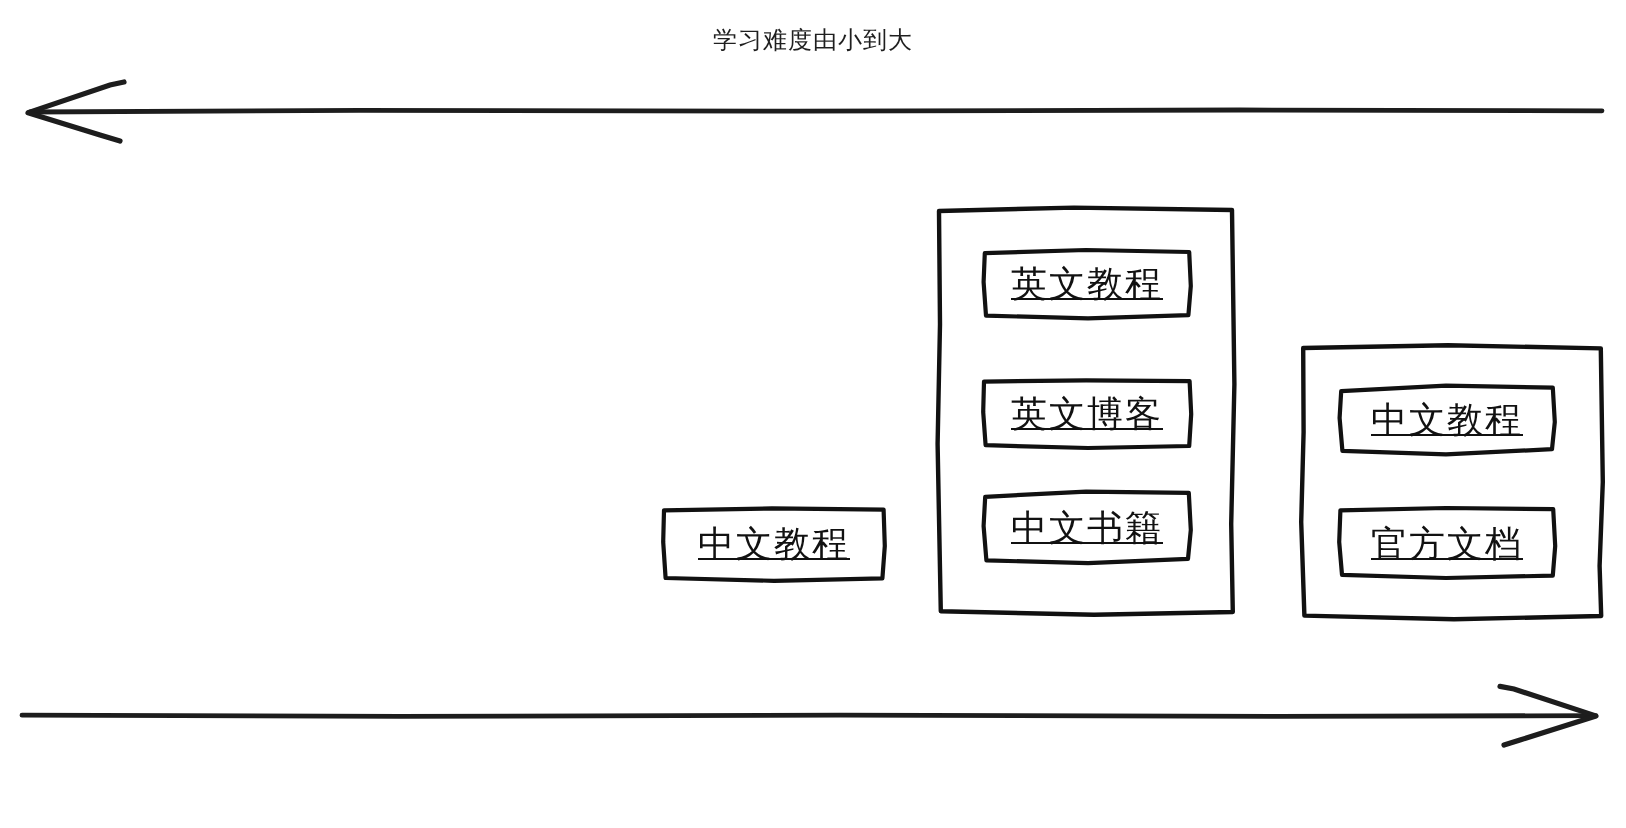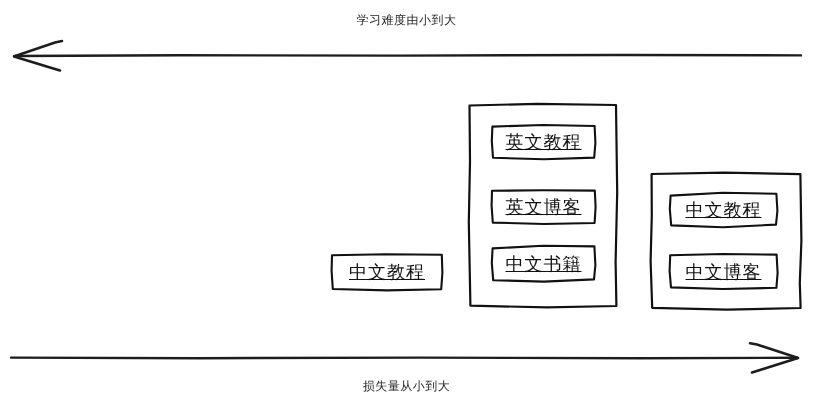--- a/index.html
+++ b/index.html
@@ -100,21 +100,20 @@
       <path d="M14.0,56.4 L50,67.5 L60,70.5" fill="none" stroke="#1d1d1d" stroke-width="2.6" stroke-linecap="round"></path>
     </g>
 
     <g>
       <path d="M11,357.6 L200,358.2 L420,357.6 L640,358.2 L797,357.8" fill="none" stroke="#1d1d1d" stroke-width="2.4" stroke-linecap="round"></path>
       <path d="M797.5,357.8 L757,344.5 L750,343.2" fill="none" stroke="#1d1d1d" stroke-width="2.6" stroke-linecap="round"></path>
       <path d="M798,358.0 L760,370.0 L752,372.5" fill="none" stroke="#1d1d1d" stroke-width="2.6" stroke-linecap="round"></path>
     </g>
   </svg>
 
-  <div class="axis-label" id="bottom-axis-label">损失量从小到大</div>
 
   <div class="group" id="english-group" style="left:467px; top:102px; width:152px; height:207px;">
     <svg class="group-svg" viewBox="0 0 152 207" preserveAspectRatio="none" xmlns="http://www.w3.org/2000/svg">
       <path d="M2.5,3.5 L70,1.8 L149,3.0 L150.2,90 L148.6,160 L149.4,204 L80,205.4 L3.4,203.6 L1.8,120 L3.0,60 Z" fill="#ffffff" stroke="#111111" stroke-width="2.2" stroke-linejoin="round"></path>
     </svg>
   </div>
 
   <div class="group" id="chinese-group" style="left:649px; top:171px; width:154px; height:140px;">
     <svg class="group-svg" viewBox="0 0 154 140" preserveAspectRatio="none" xmlns="http://www.w3.org/2000/svg">
       <path d="M2.6,3.0 L75,1.6 L151.4,3.2 L152.4,70 L150.8,112 L151.6,137 L78,138.6 L3.2,136.8 L1.6,90 L2.8,45 Z" fill="#ffffff" stroke="#111111" stroke-width="2.2" stroke-linejoin="round"></path>
@@ -155,16 +154,16 @@
     <svg class="node-svg" viewBox="0 0 111 38" preserveAspectRatio="none" xmlns="http://www.w3.org/2000/svg">
       <path d="M2.6,4.6 L55,1.8 L108.4,2.8 L109.4,20 L108.0,33.6 L55,36.2 L3.2,34.4 L1.8,18 Z" fill="#ffffff" stroke="#111111" stroke-width="2.1" stroke-linejoin="round"></path>
     </svg>
     <span class="node-label">中文教程</span>
   </div>
 
   <div class="node" id="node-chinese-blogs" style="left:668px; top:252px; width:111px; height:39px;">
     <svg class="node-svg" viewBox="0 0 111 39" preserveAspectRatio="none" xmlns="http://www.w3.org/2000/svg">
       <path d="M2.2,3.2 L55,2.0 L108.6,2.6 L109.6,21 L108.4,35.8 L55,37.0 L3.0,35.4 L1.6,19 Z" fill="#ffffff" stroke="#111111" stroke-width="2.1" stroke-linejoin="round"></path>
     </svg>
-    <span class="node-label">中文博客</span>
+    <span class="node-label">官方文档</span>
   </div>
 
 </div>
 
 </body></html>

